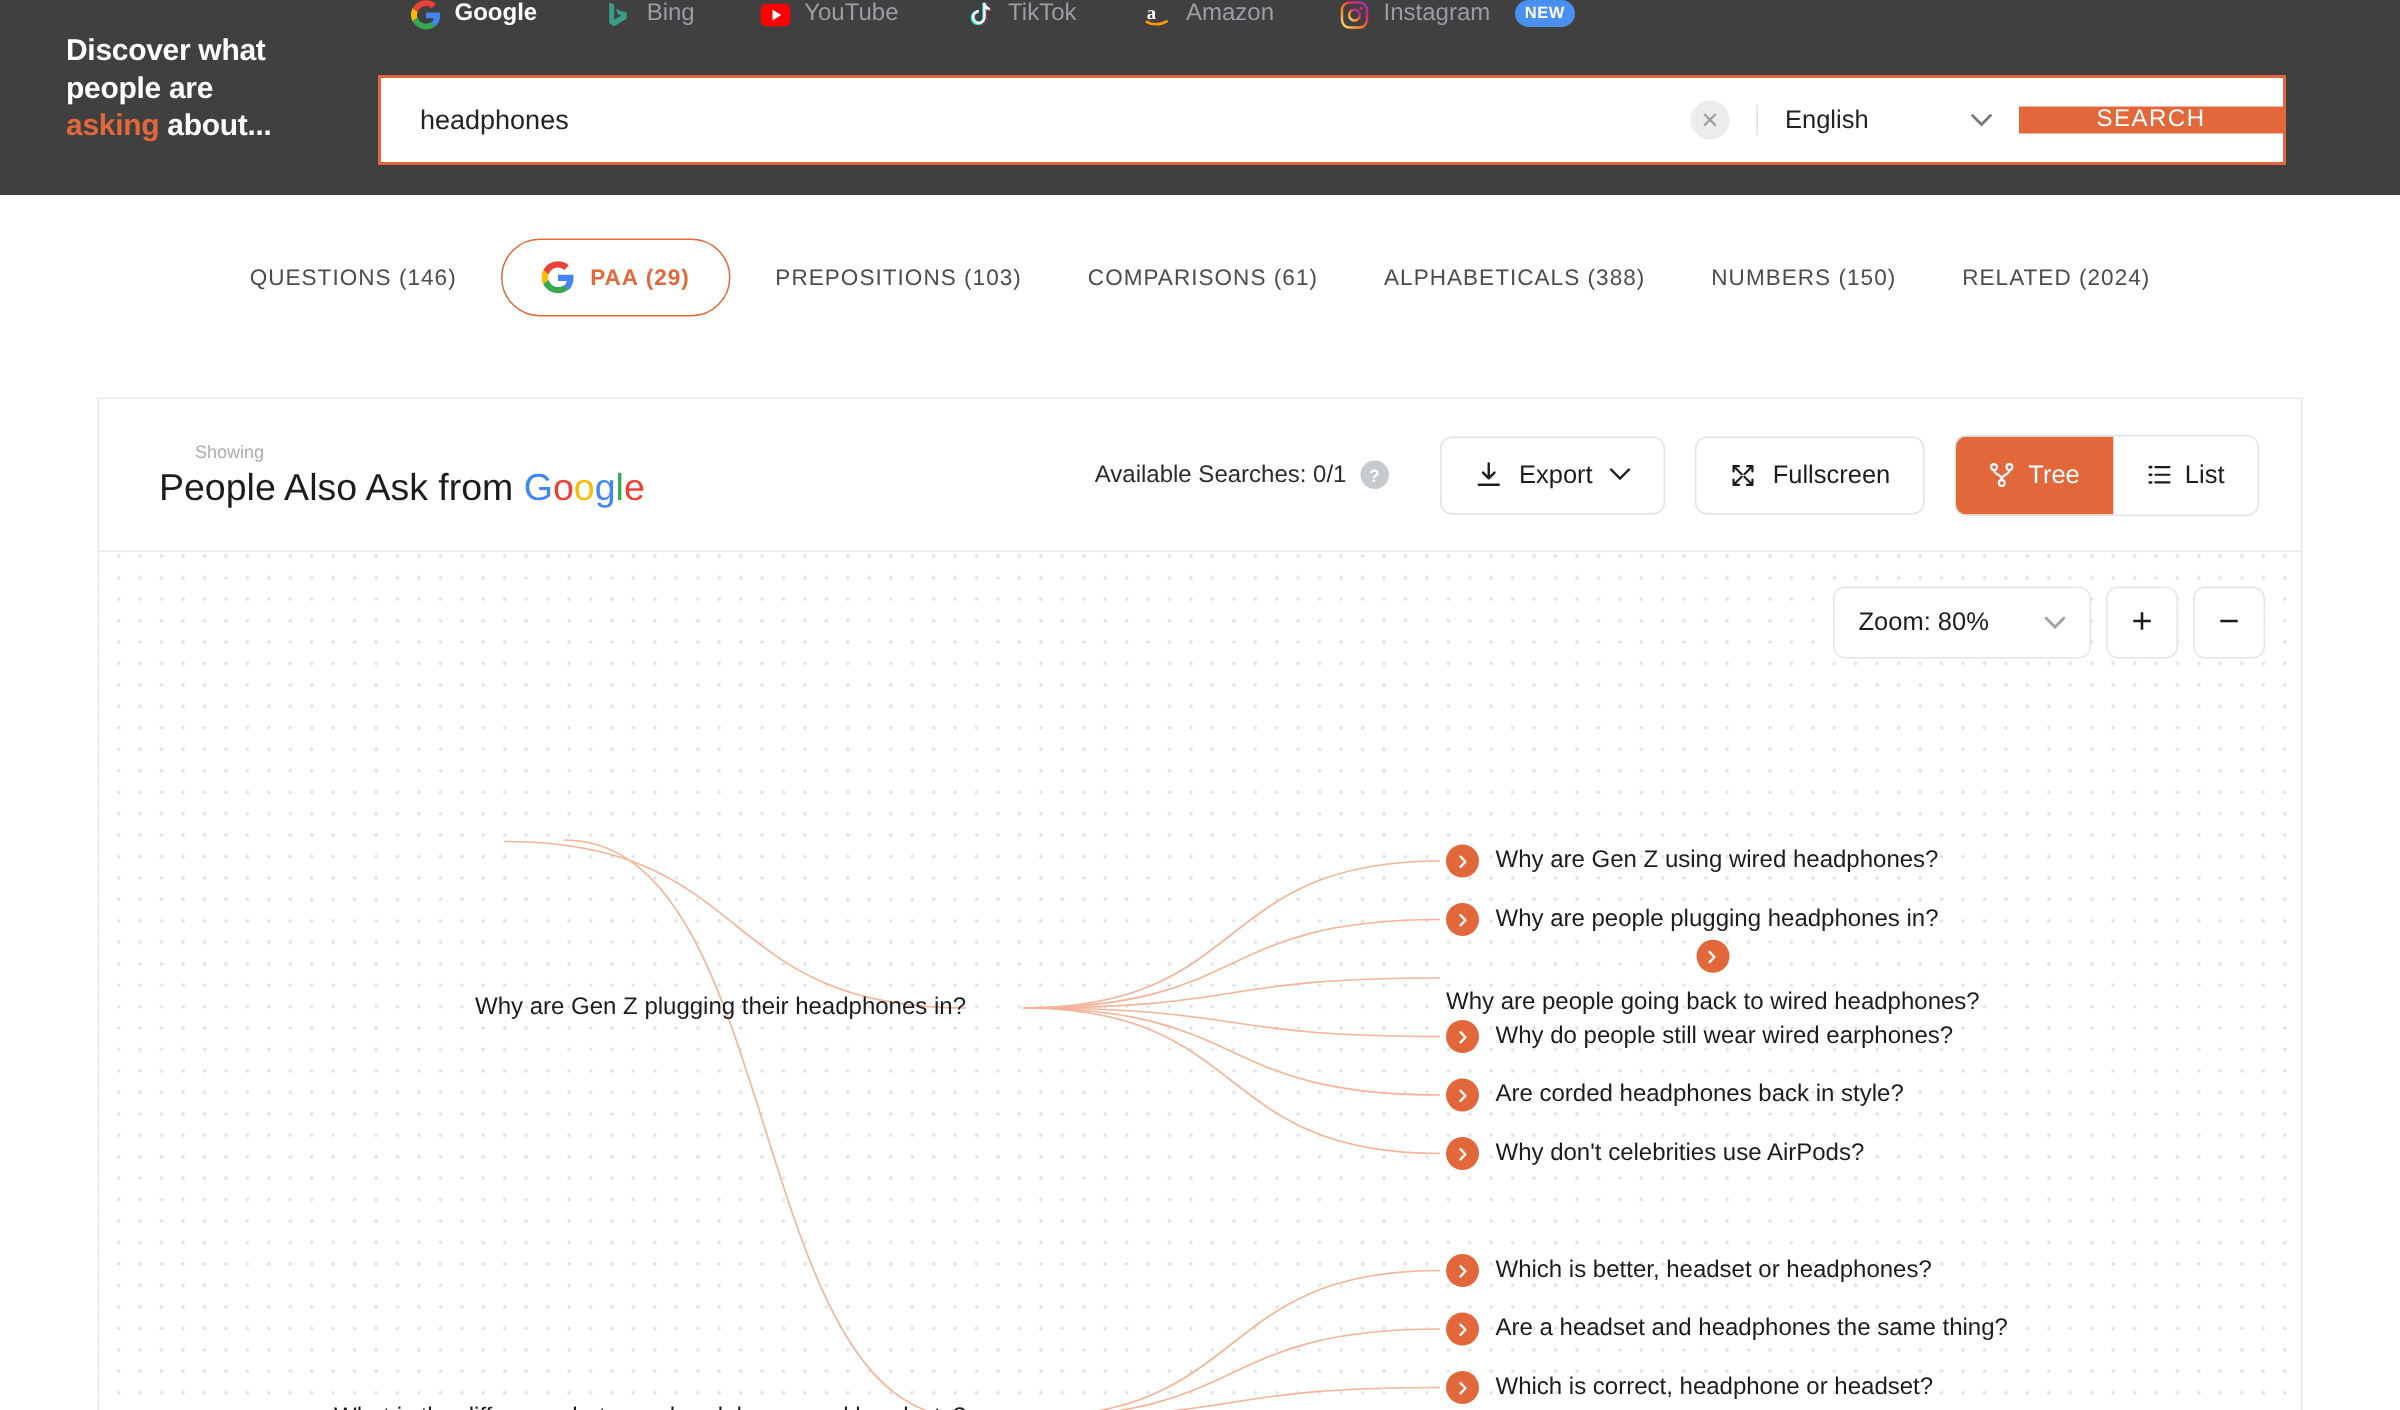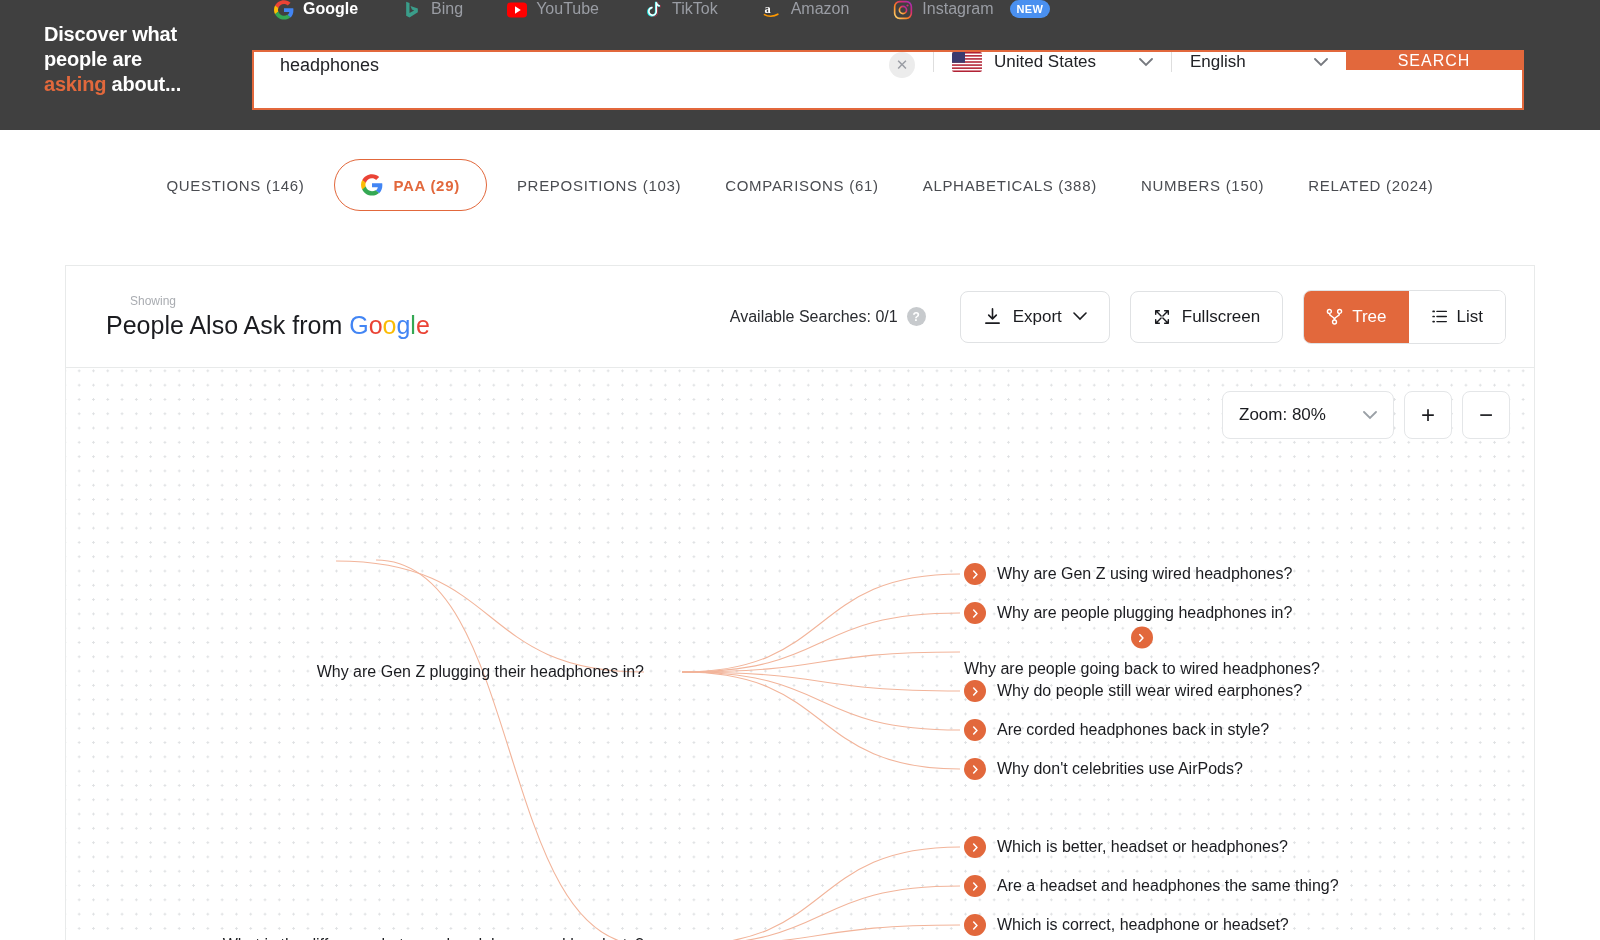--- a/index.html
+++ b/index.html
@@ -61,21 +61,21 @@
     letter-spacing: 0.4px;
   }
 
   .searchbar {
     position: absolute;
     left: 252px; top: 50px;
     width: 1272px; height: 60px;
     background: #ffffff;
     border: 2px solid #e2683c;
     display: flex;
-    align-items: flex-start;
+    align-items: center;
   }
   .search-input-wrap {
     flex: 1 1 auto;
     display: flex; align-items: center;
     position: relative;
     min-width: 0;
   }
   .search-input {
     flex: 1 1 auto;
     border: none; outline: none;
@@ -350,39 +350,20 @@
     </div>
 
   </div>
 
   <div class="searchbar">
     <div class="search-input-wrap">
       <input class="search-input" type="text" value="headphones" placeholder="Enter a keyword..." style="">
       <div class="clear-btn">✕</div>
     </div>
 
-    <div class="sel-country">
-      <svg class="flag" viewBox="0 0 30 20">
-        <rect width="30" height="20" fill="#ffffff"></rect>
-        <g fill="#B22234">
-          <rect y="0" width="30" height="1.54"></rect>
-            <rect y="3.08" width="30" height="1.54"></rect>
-          <rect y="6.15" width="30" height="1.54"></rect>
-            <rect y="9.23" width="30" height="1.54"></rect>
-          <rect y="12.31" width="30" height="1.54"></rect>
-            <rect y="15.38" width="30" height="1.54"></rect>
-          <rect y="18.46" width="30" height="1.54"></rect>
-        </g>
-        <rect width="13" height="10.77" fill="#3C3B6E"></rect>
-      </svg>
-      <span class="txt">United States</span>
-      <svg class="chev" width="14" height="9" viewBox="0 0 14 9">
-        <path d="M1 1l6 6 6-6" stroke="#76797f" stroke-width="1.8" fill="none" stroke-linecap="round"></path>
-      </svg>
-    </div>
 
     <div class="sel-lang">
       <span class="txt">English</span>
       <svg class="chev" width="14" height="9" viewBox="0 0 14 9">
         <path d="M1 1l6 6 6-6" stroke="#76797f" stroke-width="1.8" fill="none" stroke-linecap="round"></path>
       </svg>
     </div>
 
     <button class="search-btn">SEARCH</button>
   </div>

